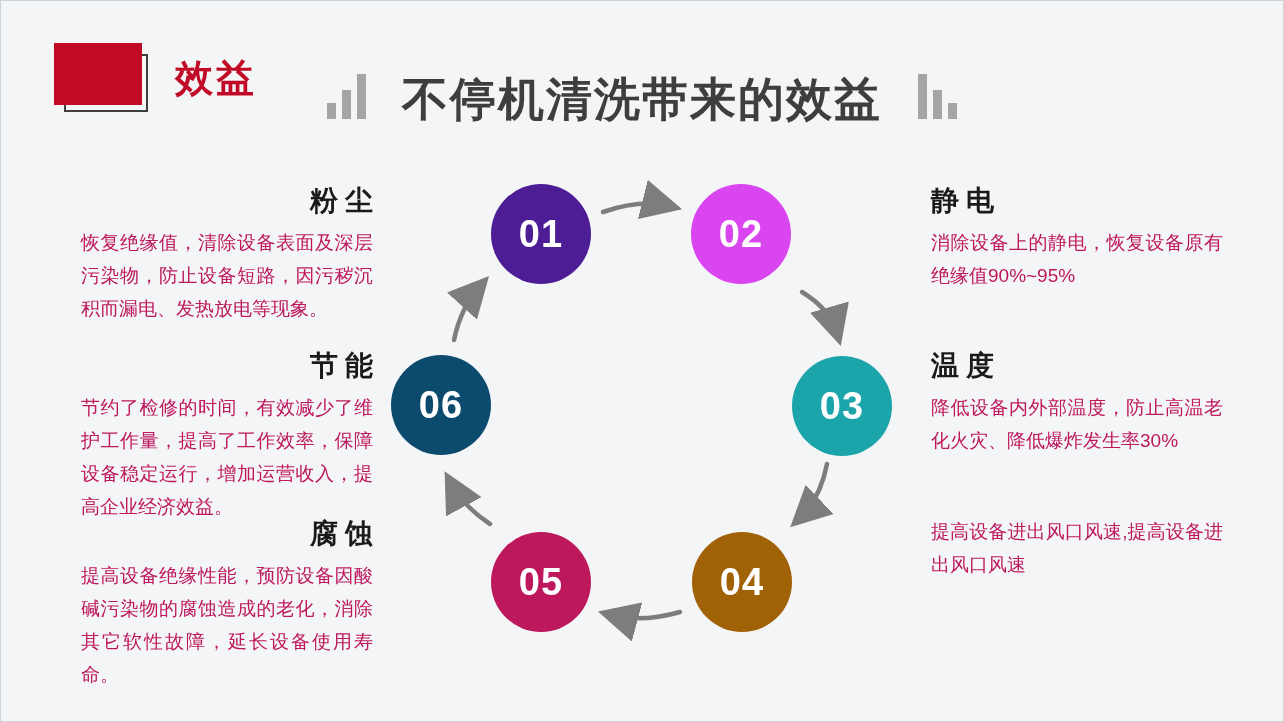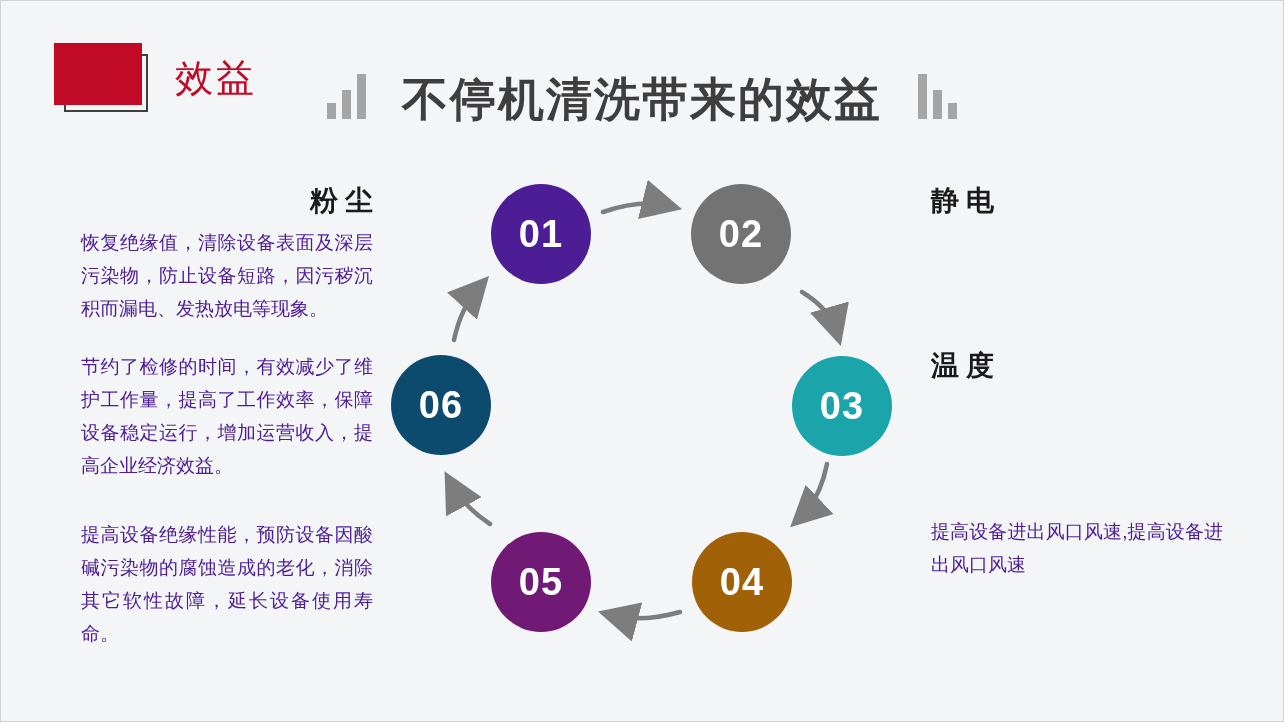--- a/index.html
+++ b/index.html
@@ -16,21 +16,21 @@
   .corner-outline {
     position:absolute; left:63px; top:53px; width:84px; height:58px;
     border:2px solid #3f3f3f; z-index:1;
   }
   .corner-rect {
     position:absolute; left:53px; top:42px; width:88px; height:62px;
     background:#c00a26; z-index:2;
   }
   .corner-title {
     position:absolute; left:174px; top:52px;
-    font-size:38px; font-weight:normal; color:#c00a26; letter-spacing:3px;
+    font-size:38px; font-weight:bold; color:#c00a26; letter-spacing:3px;
   }
 
   
   .main-title-row {
     position:absolute; left:0; right:0; top:66px; height:58px;
     display:flex; justify-content:center; align-items:flex-end; gap:36px;
   }
   .main-title {
     font-size:46px; font-weight:bold; color:#3e3e3e; letter-spacing:2px;
     line-height:1.1;
@@ -50,21 +50,21 @@
   }
   .circle span { color:#fff; font-size:38px; font-weight:bold; letter-spacing:1px; }
   .arrows { position:absolute; left:0; top:0; z-index:2; }
 
   
   .benefit { position:absolute; width:292px; }
   .benefit h3 {
     font-size:28px; font-weight:bold; color:#1a1a1a;
     letter-spacing:7px; margin-bottom:9px; line-height:1.15;
   }
-  .benefit p { font-size:19px; color:#4c1d95; line-height:33px; text-align:justify; }
+  .benefit p { font-size:19px; color:#be185d; line-height:33px; text-align:justify; }
   .benefit.align-right h3 { text-align:right; margin-right:-7px; }
 </style>
 </head>
 <body>
 
 <div class="slide">
 
   <div class="corner-outline"></div>
   <div class="corner-rect"></div>
   <div class="corner-title">效益</div>
@@ -96,50 +96,54 @@
       <path d="M826 463 Q 819 498 799 517" marker-end="url(#ah)"></path>
       <path d="M679 611 Q 640 622 610 614" marker-end="url(#ah)"></path>
       <path d="M489 523 Q 463 506 450 482" marker-end="url(#ah)"></path>
       <path d="M453 339 Q 460 306 479 285" marker-end="url(#ah)"></path>
     </g>
   </svg>
 
   <div class="circle" style="left: 490px; top: 183px; background: #4c1d95;">
     <span>01</span>
   </div>
-  <div class="circle" style="left: 690px; top: 183px; background: #737373;">
+  <div class="circle" style="left: 690px; top: 183px; background: #d946ef;">
     <span>02</span>
   </div>
   <div class="circle" style="left: 791px; top: 355px; background: rgb(27, 164, 170);">
     <span>03</span>
   </div>
   <div class="circle" style="left: 691px; top: 531px; background: #a16207;">
     <span>04</span>
   </div>
-  <div class="circle" style="left: 490px; top: 531px; background: #701a75;">
+  <div class="circle" style="left: 490px; top: 531px; background: #be185d;">
     <span>05</span>
   </div>
   <div class="circle" style="left: 390px; top: 354px; background: #0c4a6e;">
     <span>06</span>
   </div>
 
   <div class="benefit align-right" style="left:80px;top:184px">
     <h3>粉尘</h3>
     <p>恢复绝缘值，清除设备表面及深层污染物，防止设备短路，因污秽沉积而漏电、发热放电等现象。</p>
   </div>
   <div class="benefit align-right" style="left:80px;top:349px">
+    <h3>节能</h3>
     <p>节约了检修的时间，有效减少了维护工作量，提高了工作效率，保障设备稳定运行，增加运营收入，提高企业经济效益。</p>
   </div>
   <div class="benefit align-right" style="left:80px;top:517px">
+    <h3>腐蚀</h3>
     <p>提高设备绝缘性能，预防设备因酸碱污染物的腐蚀造成的老化，消除其它软性故障，延长设备使用寿命。</p>
   </div>
 
   <div class="benefit" style="left:930px;top:184px">
     <h3>静电</h3>
+    <p>消除设备上的静电，恢复设备原有绝缘值90%~95%</p>
   </div>
   <div class="benefit" style="left:930px;top:349px">
     <h3>温度</h3>
+    <p>降低设备内外部温度，防止高温老化火灾、降低爆炸发生率30%</p>
   </div>
   <div class="benefit" style="left:930px;top:514px">
     <p>提高设备进出风口风速,提高设备进出风口风速</p>
   </div>
 
 </div>
 
 </body></html>

